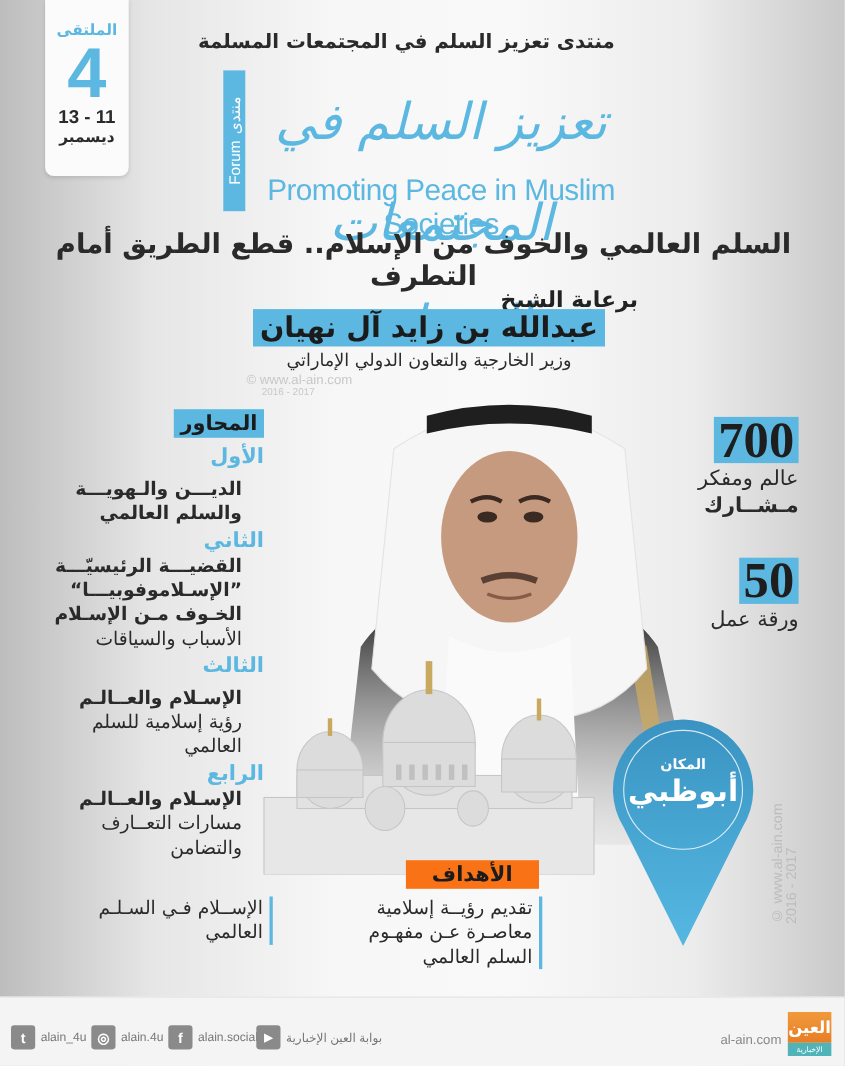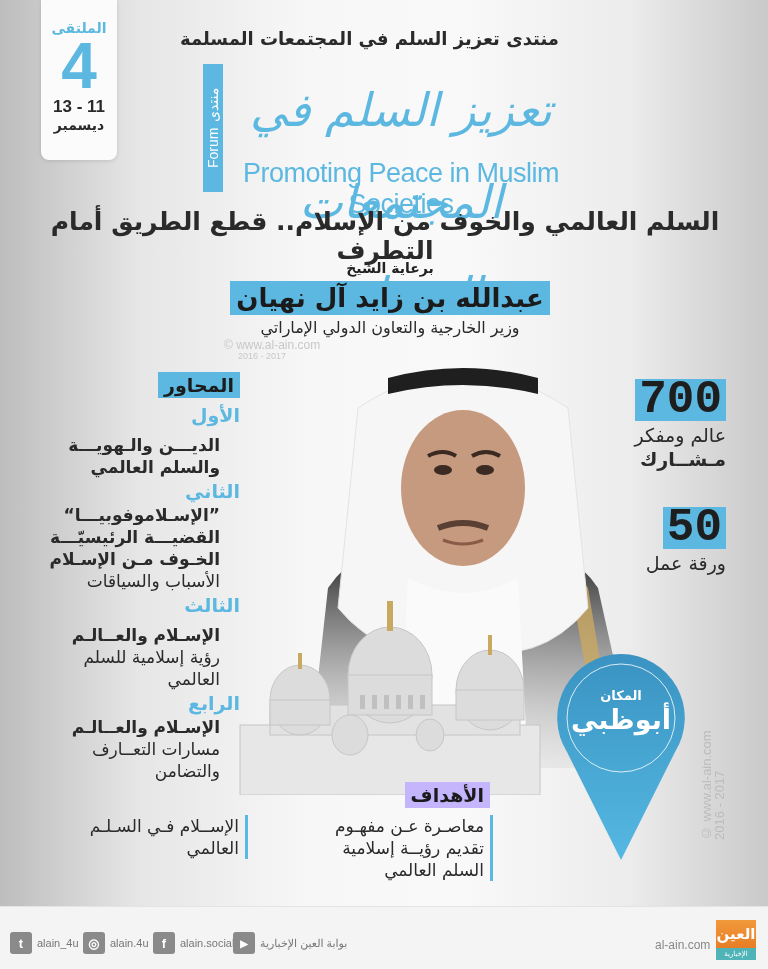--- a/index.html
+++ b/index.html
@@ -39,21 +39,21 @@
     color:#5cb8e0; font-family:"DejaVu Serif", serif; font-size: 46px; line-height: 92px;
     text-align:center; direction: rtl; letter-spacing: -1px; font-style: italic;
   }
   .logo-english {
     left: 26px; top: 94px; width: 344px; color:#5cb8e0; font-size: 27px;
     font-family: "Liberation Sans", sans-serif; text-align:center; letter-spacing:-0.5px;
   }
 
   
   .headline { left: 40px; width: 690px; top: 207px; text-align:center; font-size: 25px; font-weight:bold; color:#2a2a2a; }
-  .patronage { left: 200px; width: 380px; top: 260px; text-align:center; font-size: 14px; font-weight:bold; }
+  .patronage { left: 200px; width: 380px; top: 260px; text-align:right; font-size: 20px; font-weight:bold; }
   .sheikh-name-wrap { left: 200px; width: 380px; top: 281px; text-align:center; }
   .sheikh-name { display:inline-block; background:#5cb8e0; color:#1b1b1b; font-size:26px; font-weight:bold; padding: 1px 6px; line-height: 32px; }
   .sheikh-title { left: 200px; width: 380px; top: 318px; text-align:center; font-size: 16px; color:#2a2a2a; }
   .watermark-1 { left: 224px; top: 340px; color:#c8c8c8; font-size: 12px; font-family:"Liberation Sans", sans-serif; line-height: 11px; }
   .watermark-1 .yr { font-size: 9px; display:block; margin-left:14px; }
 
   
   .portrait { left: 288px; top: 348px; width: 350px; height: 430px; }
 
   
@@ -62,39 +62,39 @@
   
   .axes { right: 528px; top: 372px; width: 230px; text-align:right; direction: rtl; }
   .axes-title { display:inline-block; background:#5cb8e0; color:#1b1b1b; font-size:19px; font-weight:bold; padding: 0 6px; line-height: 26px; }
   .axis-heading { display:block; color:#5cb8e0; font-size:19px; font-weight:bold; line-height: 26px; margin-right: 0; }
   .axis-line { display:block; color:#2a2a2a; font-size:17px; line-height: 22px; margin-right: 20px; font-weight:bold; }
   .axis-line.light { font-weight: normal; }
   .gap8 { height: 6px; }
 
   
   .stat { right: 42px; text-align:right; direction: rtl; }
-  .stat-number { display:inline-block; background:#5cb8e0; color:#1e1e1e; font-weight:bold; font-family:Liberation Mono, monospace; font-size: 46px; line-height: 42px; padding: 0 4px; }
+  .stat-number { display:inline-block; background:#5cb8e0; color:#1e1e1e; font-weight:bold; font-family:Liberation Serif, serif; font-size: 46px; line-height: 42px; padding: 0 4px; }
   .stat-line { display:block; font-size: 19px; font-weight: bold; color:#2a2a2a; line-height: 24px; }
   .stat-line.light { font-weight: normal; }
 
   
   .pin { left: 555px; top: 652px; width: 132px; height: 210px; }
   .pin-text { left: 555px; top: 688px; width: 132px; text-align:center; color:#fff; }
   .pin-label { display:block; font-size: 13px; font-weight:bold; }
   .pin-value { display:block; font-size: 27px; font-weight:bold; line-height: 34px; }
 
   .watermark-2 {
     left: 700px; top: 700px; width: 28px; height: 140px;
     color:#bcbcbc; font-size: 13px; font-family:"Liberation Sans", sans-serif;
     writing-mode: vertical-rl; transform: rotate(180deg); line-height: 13px;
   }
 
   
   .goals-title-wrap { left: 400px; width: 90px; top: 782px; text-align:right; }
-  .goals-title { display:inline-block; background:#c4b5fd; color:#1b1b1b; font-size:19px; font-weight:bold; padding: 0 6px; line-height: 26px; }
+  .goals-title { display:inline-block; background:#f97316; color:#1b1b1b; font-size:19px; font-weight:bold; padding: 0 24px; line-height: 26px; }
   .goal { top: 815px; direction: rtl; text-align:right; border-right: 3px solid #5cb8e0; padding-right: 6px; font-size: 17px; line-height: 22px; color:#2a2a2a; }
   .goal-1 { right: 275px; width: 220px; }
   .goal-2 { right: 520px; width: 180px; }
   .goal span { display:block; }
 
   
   .footer { left:0; top: 906px; width: 768px; height: 63px; background: #f4f4f4; border-top: 1px solid #e4e4e4; }
   .social { top: 932px; display:flex; align-items:center; gap: 5px; font-family:"Liberation Sans", sans-serif; font-size: 11px; color:#777; }
   .social-icon { width: 22px; height: 22px; background:#8a8a8a; border-radius: 3px; display:flex; align-items:center; justify-content:center; color:#fff; font-weight:bold; font-size: 13px; }
   .site-url { left: 655px; top: 938px; font-size: 12px; color:#888; font-family:"Liberation Sans", sans-serif; }
@@ -194,22 +194,22 @@
 
 <div class="abs axes">
   <div><span class="axes-title">المحاور</span></div>
 
   <span class="axis-heading" style="margin-top:4px;">الأول</span>
   <div class="gap8"></div>
   <span class="axis-line">الديـــن والـهويـــة</span>
   <span class="axis-line">والسلم العالمي</span>
 
   <span class="axis-heading">الثاني</span>
+  <span class="axis-line">القضيـــة الرئيسيّـــة</span>
   <span class="axis-line">”الإسـلاموفوبيـــا“</span>
-  <span class="axis-line">القضيـــة الرئيسيّـــة</span>
   <span class="axis-line">الخـوف مـن الإسـلام</span>
   <span class="axis-line light">الأسباب والسياقات</span>
 
   <span class="axis-heading">الثالث</span>
   <div class="gap8"></div>
   <span class="axis-line">الإسـلام والعــالـم</span>
   <span class="axis-line light">رؤية إسلامية للسلم</span>
   <span class="axis-line light">العالمي</span>
 
   <span class="axis-heading">الرابع</span>
@@ -246,22 +246,22 @@
 <div class="abs watermark-2">
   <span>©</span>
   <span>www.al-ain.com</span>
   <span>2016 - 2017</span>
 </div>
 
 <div class="abs goals-title-wrap rtl">
   <span class="goals-title">الأهداف</span>
 </div>
 <div class="abs goal goal-1">
+  <span>تقديم رؤيــة إسلامية</span>
   <span>معاصـرة عـن مفهـوم</span>
-  <span>تقديم رؤيــة إسلامية</span>
   <span>السلم العالمي</span>
 </div>
 <div class="abs goal goal-2">
   <span>الإســلام فـي السـلـم</span>
   <span>العالمي</span>
 </div>
 
 <div class="abs footer"></div>
 
 <div class="abs social" style="left:10px;">

